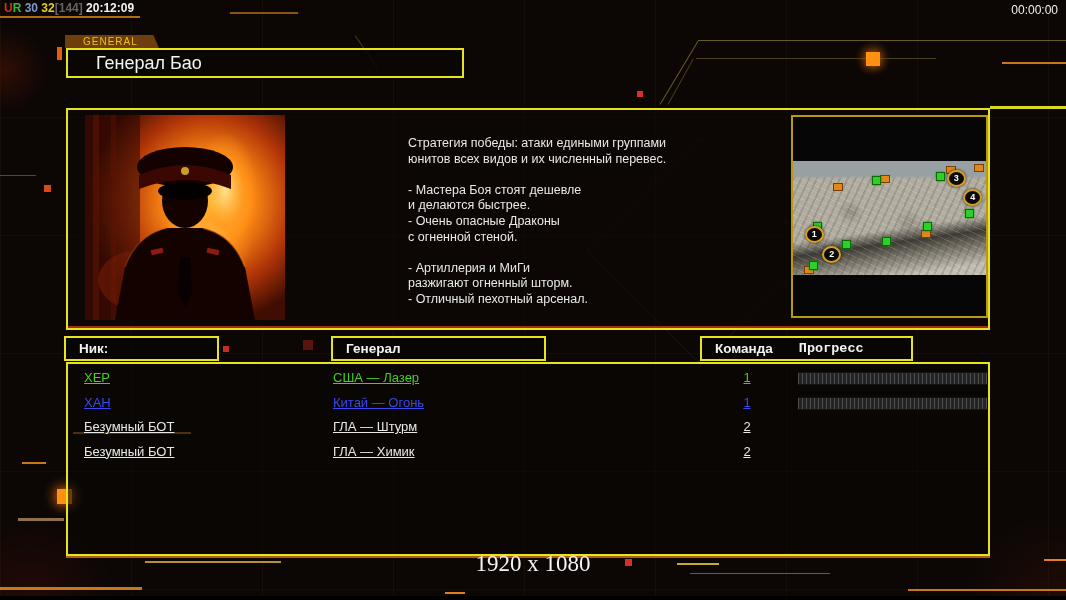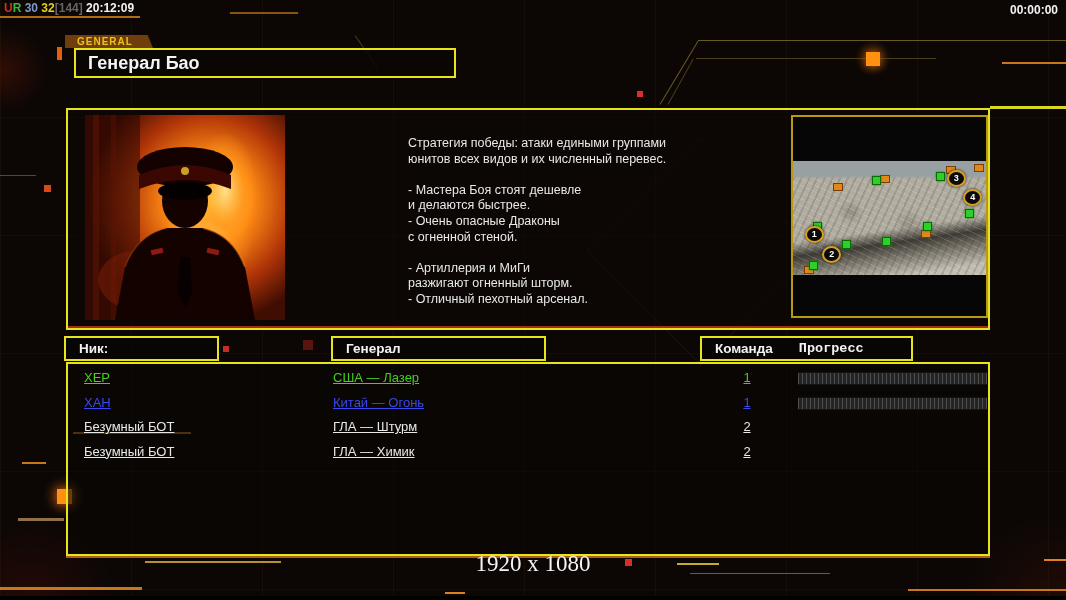--- a/index.html
+++ b/index.html
@@ -14,32 +14,32 @@
       radial-gradient(circle 120px at 30px 600px, rgba(120,20,5,.22), transparent 70%),
       radial-gradient(circle 120px at 1050px 600px, rgba(120,30,5,.18), transparent 70%),
       linear-gradient(90deg, rgba(150,100,40,.07) 1px, transparent 1px),
       linear-gradient(0deg, rgba(150,100,40,.06) 1px, transparent 1px);
     background-size:auto,auto,auto,auto,auto,131px 100%,100% 118px;
   }
   .abs{position:absolute;}
   .decor{position:absolute;pointer-events:none;}
   
   #status{left:4px;top:1px;font-size:12px;font-weight:bold;letter-spacing:0;white-space:pre;}
-  #timer{right:8px;top:3px;font-size:12px;font-weight:bold;color:#f2f2f2;}
+  #timer{right:8px;top:3px;font-size:12px;font-weight:normal;color:#f2f2f2;}
   
   #general-tab{
     left:65px;top:35px;width:76px;height:13px;
-    background:#6e3e0c;color:#f0c018;font-size:10px;font-weight:bold;
-    letter-spacing:1px;line-height:13px;padding-left:12px;
+    background:#6e3e0c;color:#f0c018;font-size:10px;font-weight:normal;
+    letter-spacing:1px;line-height:13px;padding-left:18px;
     clip-path:polygon(0 0,94% 0,100% 100%,0 100%);
   }
   #title-box{
     left:66px;top:48px;width:366px;height:26px;
     border:2px solid #e8e41c;background:rgba(8,6,4,.82);
-    color:#f4f4f4;font-size:18px;font-weight:bold;line-height:26px;padding-left:12px;margin-left:8px;
+    color:#f4f4f4;font-size:18px;font-weight:normal;line-height:26px;padding-left:28px;
   }
   
   #main-panel{
     left:66px;top:108px;width:920px;height:218px;
     border:2px solid #e8e41c;background:rgba(12,7,4,.55);
   }
   #main-panel .orange-edge{position:absolute;left:0;right:0;bottom:0;height:2px;background:#a03010;}
   #portrait{position:absolute;left:17px;top:5px;width:200px;height:205px;background:#000;}
   #strategy{
     position:absolute;left:340px;top:26px;width:340px;

